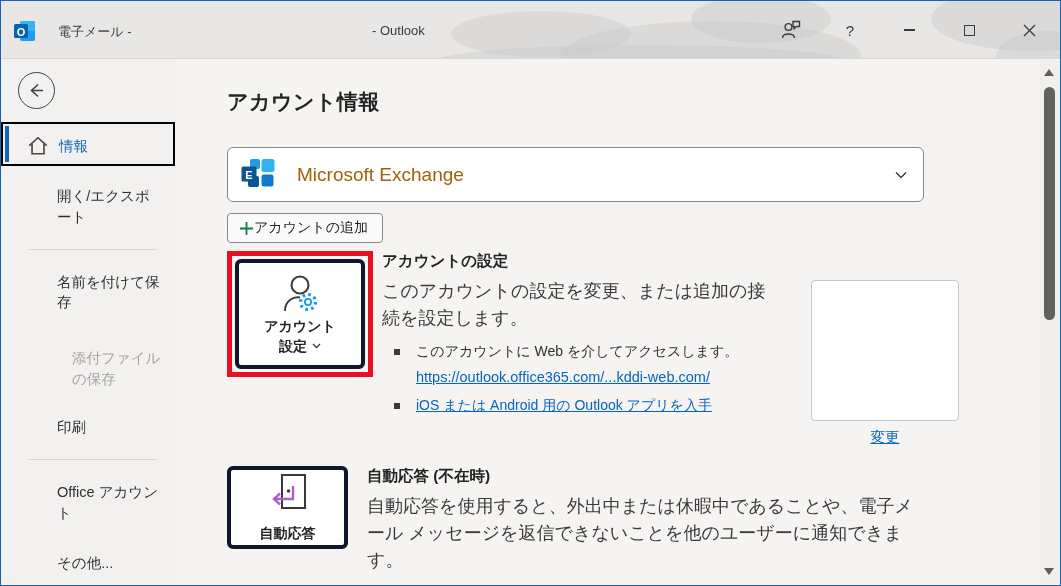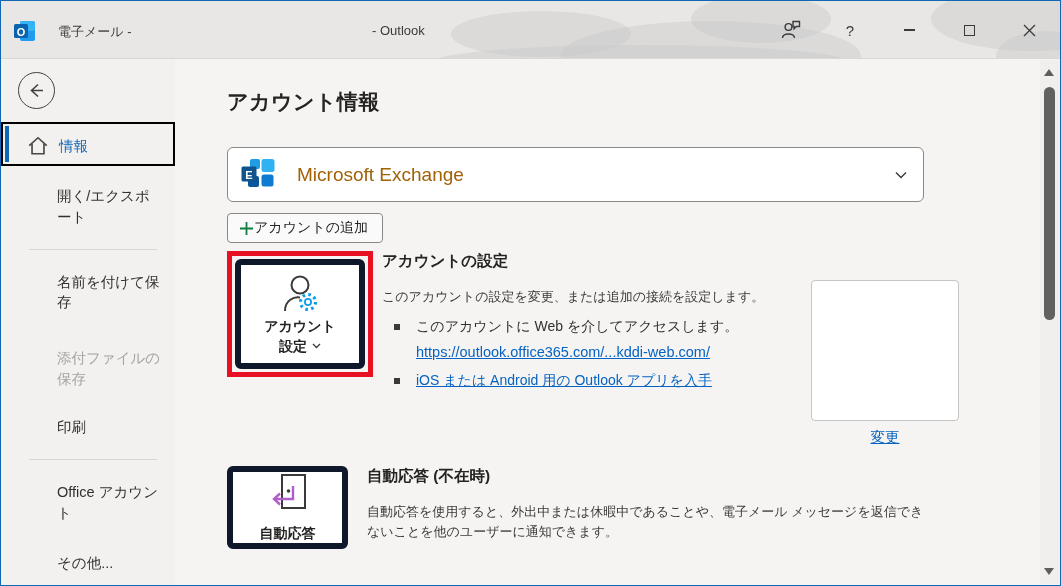--- a/index.html
+++ b/index.html
@@ -22,40 +22,40 @@
   .sidebar{ width:174px; flex:none; background:#f2f1f0; padding-top:13px; }
   .main{ flex:1; padding:29px 0 0 52px; background:#f5f4f3; overflow:hidden; }
 
   
   .back-btn{ margin-left:17px; width:37px; height:37px; border-radius:50%; border:1.6px solid #424242; background:transparent; display:flex; align-items:center; justify-content:center; cursor:pointer; }
   .nav{ margin-top:13px; }
   .nav-item{ position:relative; padding:11px 12px 11px 56px; font-size:14.5px; color:#323130; line-height:1.4; cursor:pointer; }
   .nav-item.selected{ border:2px solid #000; padding-top:12px; padding-bottom:8px; color:#1267b4; }
   .nav-item.selected .accent{ position:absolute; left:2px; top:2px; bottom:2px; width:4px; background:#1267b4; }
   .nav-item.selected .home{ position:absolute; left:24px; top:11px; }
-  .nav-item.disabled{ color:#a6a4a2; cursor:default; }
+  .nav-item.disabled{ color:#a6a4a2; cursor:default;margin-left:15px; }
   .nav-div{ height:1px; background:#d8d6d4; margin:11px 18px 11px 28px; border:none; }
 
   
   .page-title{ font-size:21px; font-weight:700; color:#252423; letter-spacing:.5px; }
   .dropdown{ margin-top:31px; width:697px; height:55px; background:#fff; border:1px solid #8a8886; border-radius:6px; display:flex; align-items:center; padding:0 16px 0 13px; cursor:pointer; }
   .dd-label{ margin-left:21px; font-size:19px; color:#a16207; }
   .dd-chevron{ margin-left:auto; }
   .add-btn{ margin-top:11px; height:30px; display:inline-flex; align-items:center; padding:0 14px 0 11px; background:#fbfafa; border:1px solid #8a8886; border-radius:4px; font-size:14px; color:#252423; cursor:pointer; }
 
   .settings-row{ margin-top:8px; display:flex; align-items:flex-start; }
   .red-box{ border:5px solid #e81123; padding:3px; flex:none; }
-  .tile-btn{ width:130px; background:#fff; border:6px solid #0f172a; border-radius:6px; display:flex; flex-direction:column; align-items:center; cursor:pointer; }
+  .tile-btn{ width:130px; background:#fff; border:4px solid #0f172a; border-radius:6px; display:flex; flex-direction:column; align-items:center; cursor:pointer; }
   .tile-btn.settings{ height:110px; justify-content:center; gap:2px; }
   .tile-label{ font-size:14px; font-weight:700; color:#252423; line-height:1.3; text-align:center; }
   .tile-line2{ display:flex; align-items:center; gap:5px; justify-content:center; }
 
   .settings-text{ margin-left:9px; width:392px; }
   .sec-head{ font-size:15.5px; font-weight:700; color:#252423; }
-  .sec-desc{ margin-top:15px; font-size:13px; color:#3b3a39; line-height:1.5; }
+  .sec-desc{ margin-top:6px; font-size:18px; color:#3b3a39; line-height:1.5; }
   .bullet-line{ display:flex; margin-top:11px; }
   .bullet-sq{ flex:none; width:6px; height:6px; background:#3b3a39; margin:6px 0 0 12px; }
   .bullet-txt{ margin-left:16px; font-size:14px; color:#323130; }
   .link{ color:#0563c1; text-decoration:underline; cursor:pointer; }
   .sub-link{ margin:8px 0 0 34px; font-size:14.5px; display:inline-block; }
 
   .photo-col{ margin-left:auto; margin-right:101px; margin-top:29px; display:flex; flex-direction:column; align-items:center; }
   .photo-box{ width:148px; height:141px; background:#fff; border:1px solid #c8c6c4; border-radius:4px; }
   .change-link{ margin-top:7px; font-size:14.5px; }
 

